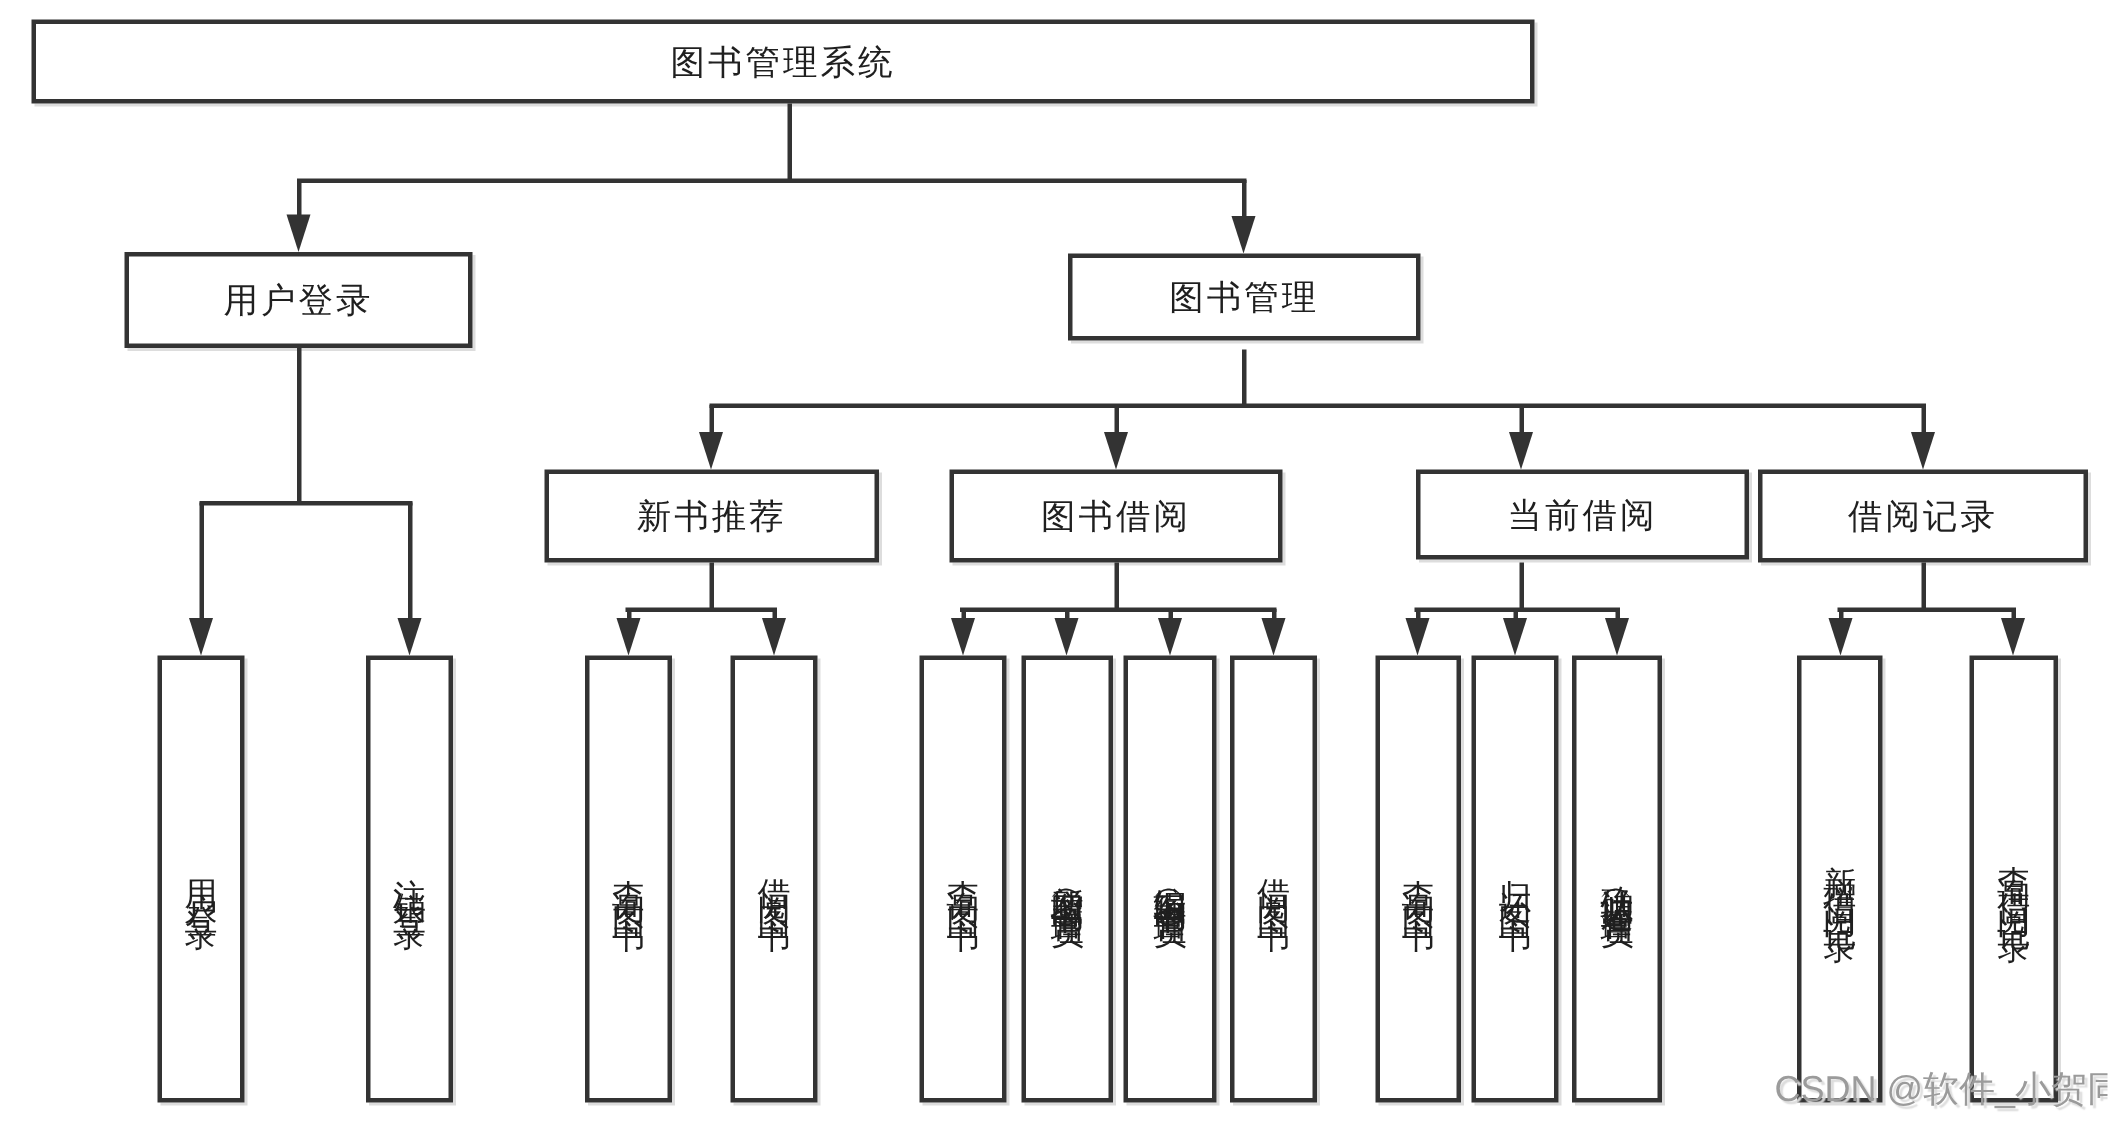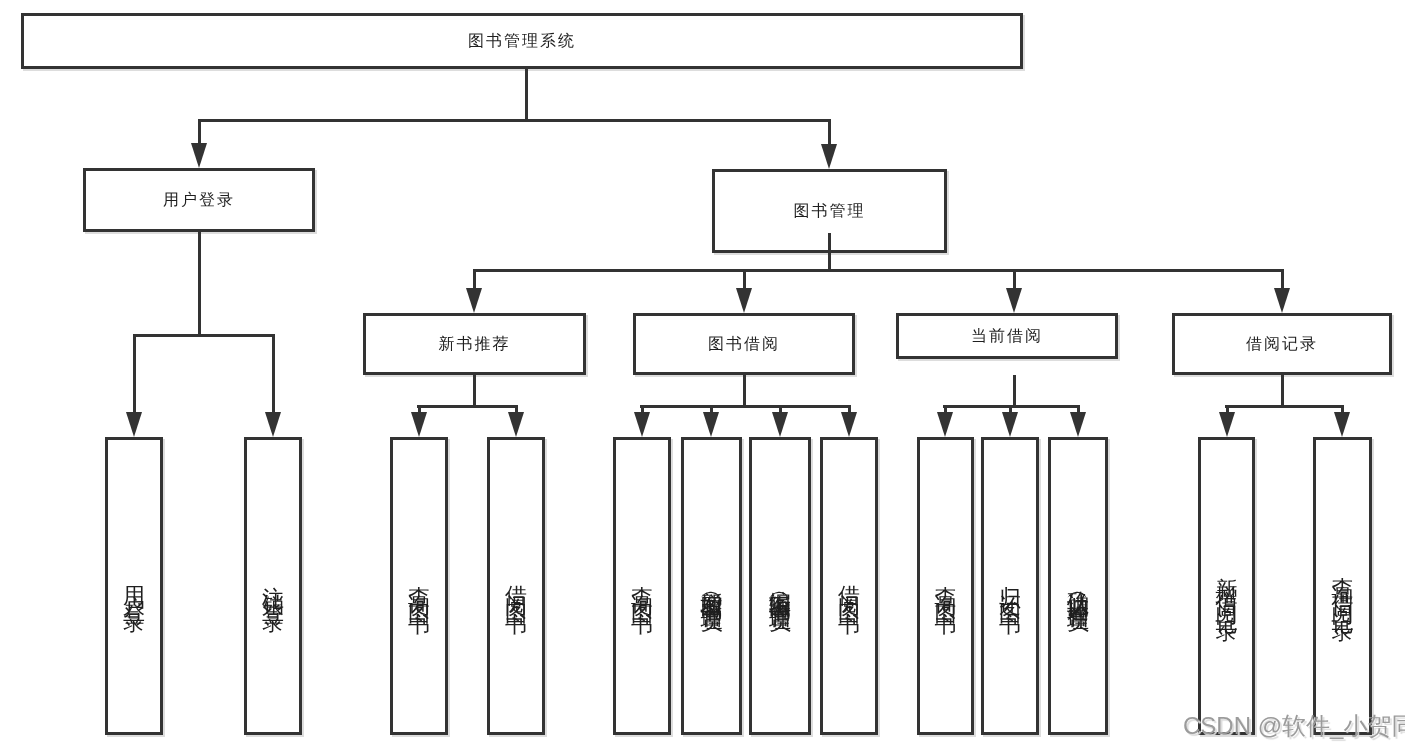--- a/index.html
+++ b/index.html
@@ -9,21 +9,21 @@
     font-family:"Liberation Sans","DejaVu Sans",sans-serif;
     position:relative;overflow:hidden;
   }
   .canvas{position:absolute;left:0;top:0;width:1405px;height:747px;}
   .hbox{
     position:absolute;
     background:#ffffff;
     border:3px solid #333333;
     box-sizing:border-box;
     display:flex;align-items:center;justify-content:center;
-    font-size:16px;color:#1f1f1f;letter-spacing:2px;
+    font-size:23px;color:#1f1f1f;letter-spacing:2px;
     box-shadow:2px 2px 0 rgba(120,120,120,.25);
   }
   .vbox{
     position:absolute;
     background:#ffffff;
     border:3px solid #333333;
     box-sizing:border-box;
     display:flex;align-items:center;justify-content:center;
     box-shadow:2px 2px 0 rgba(120,120,120,.25);
   }
@@ -59,21 +59,21 @@
   <div class="hbox" style="left:21px;top:13px;width:1002px;height:56px;">图书管理系统</div>
 
   <div class="vline" style="left:524.5px;top:69px;height:52px;"></div>
   <div class="hline" style="left:197.5px;top:118.5px;width:633px;"></div>
   <div class="vline" style="left:197.5px;top:120px;height:26px;"></div>
   <div class="arrow" style="left:191px;top:143px;"></div>
   <div class="vline" style="left:827.5px;top:120px;height:26px;"></div>
   <div class="arrow" style="left:821px;top:144px;"></div>
 
   <div class="hbox" style="left:83px;top:168px;width:232px;height:64px;">用户登录</div>
-  <div class="hbox" style="left:712px;top:169px;width:235px;height:84px;">图书管理</div>
+  <div class="hbox" style="left:712px;top:169px;width:235px;height:58px;">图书管理</div>
 
   <div class="vline" style="left:197.5px;top:232px;height:104px;"></div>
   <div class="hline" style="left:132.5px;top:333.5px;width:142.5px;"></div>
   <div class="vline" style="left:132.5px;top:335px;height:79px;"></div>
   <div class="arrow" style="left:126px;top:412px;"></div>
   <div class="vline" style="left:271.5px;top:335px;height:79px;"></div>
   <div class="arrow" style="left:265px;top:412px;"></div>
 
   <div class="vline" style="left:827.5px;top:233px;height:39px;"></div>
   <div class="hline" style="left:472.5px;top:268.5px;width:811px;"></div>
@@ -81,21 +81,21 @@
   <div class="arrow" style="left:466px;top:288px;"></div>
   <div class="vline" style="left:742.5px;top:270px;height:20px;"></div>
   <div class="arrow" style="left:736px;top:288px;"></div>
   <div class="vline" style="left:1012.5px;top:270px;height:20px;"></div>
   <div class="arrow" style="left:1006px;top:288px;"></div>
   <div class="vline" style="left:1280.5px;top:270px;height:20px;"></div>
   <div class="arrow" style="left:1274px;top:288px;"></div>
 
   <div class="hbox" style="left:633px;top:313px;width:222px;height:62px;">图书借阅</div>
   <div class="hbox" style="left:363px;top:313px;width:223px;height:62px;">新书推荐</div>
-  <div class="hbox" style="left:896px;top:313px;width:222px;height:46px;">当前借阅</div>
+  <div class="hbox" style="left:944px;top:313px;width:222px;height:60px;">当前借阅</div>
   <div class="hbox" style="left:1172px;top:313px;width:220px;height:62px;">借阅记录</div>
 
   <div class="vline" style="left:472.5px;top:375px;height:33px;"></div>
   <div class="hline" style="left:417px;top:404.5px;width:101px;"></div>
   <div class="vline" style="left:417.5px;top:406px;height:9px;"></div>
   <div class="arrow" style="left:411px;top:412px;"></div>
   <div class="vline" style="left:514.5px;top:406px;height:9px;"></div>
   <div class="arrow" style="left:508px;top:412px;"></div>
 
   <div class="vline" style="left:742.5px;top:375px;height:33px;"></div>

